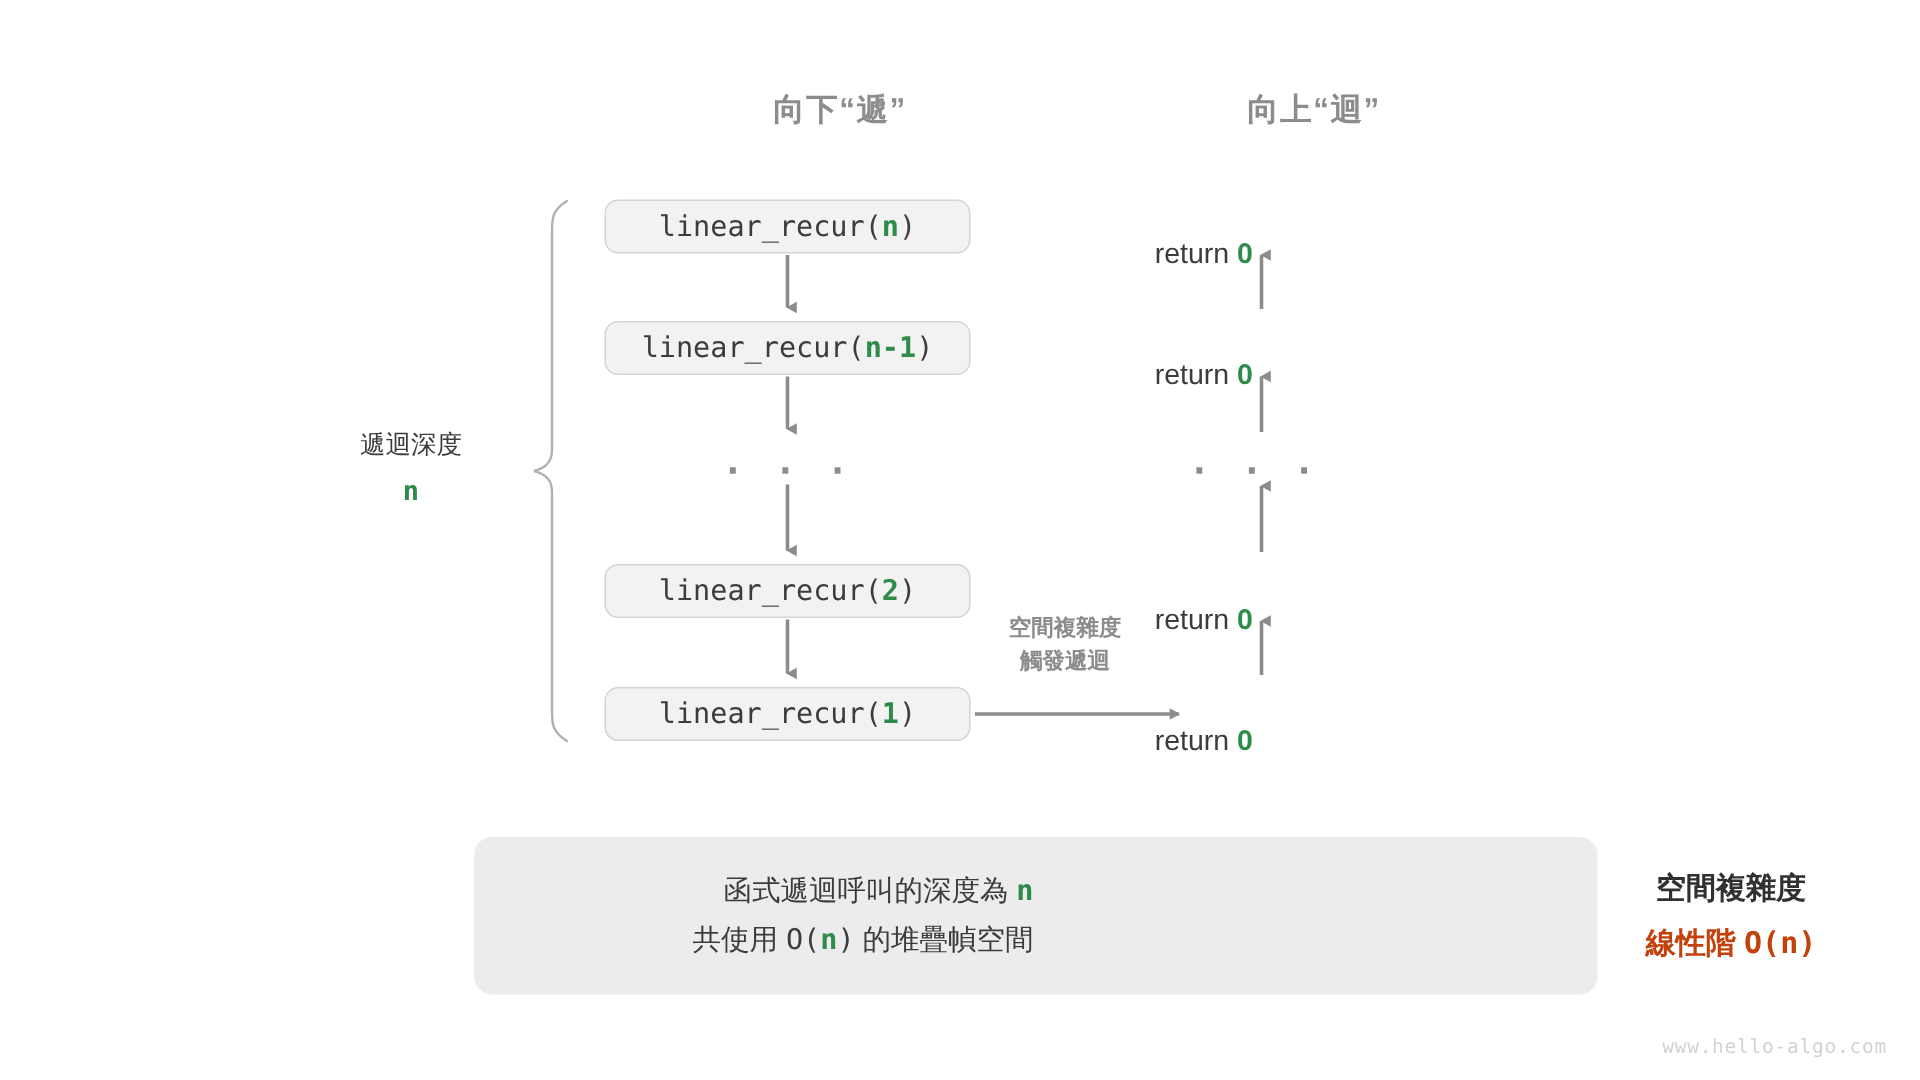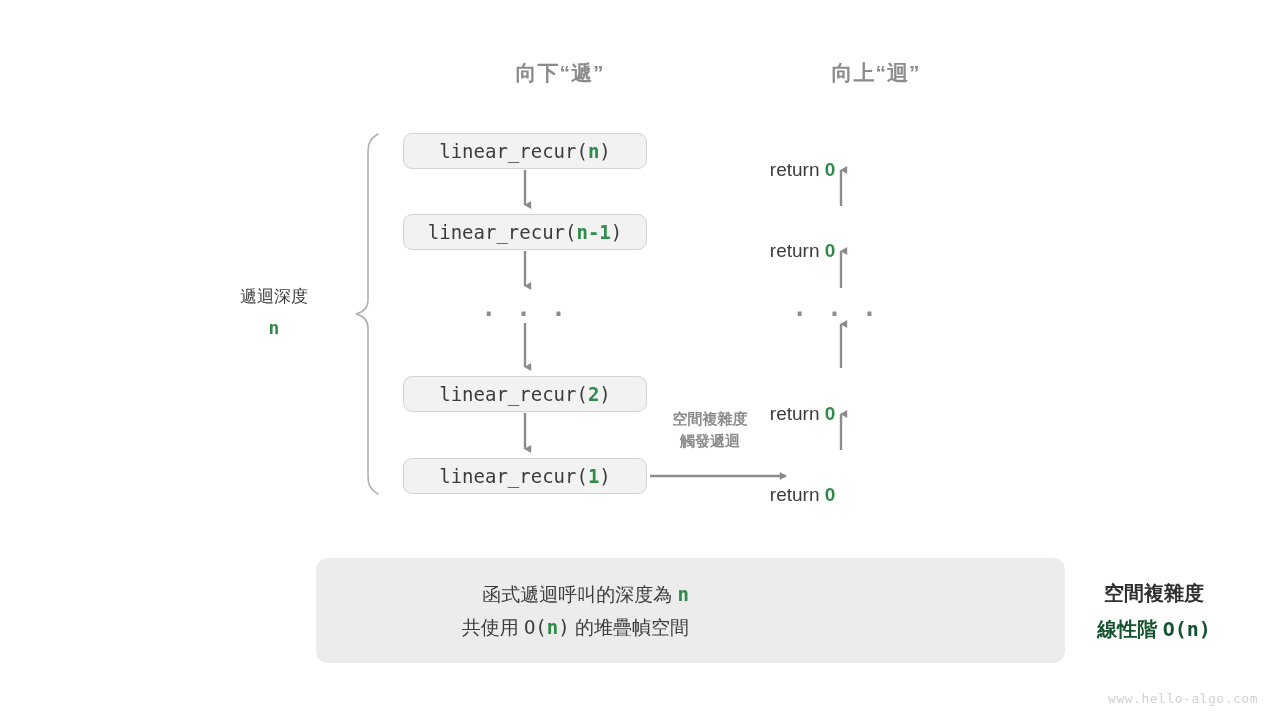--- a/index.html
+++ b/index.html
@@ -166,21 +166,21 @@
   }
   #summary-right .cx-title {
     font-size: 20px;
     font-weight: bold;
     color: #303030;
     line-height: 1.8;
   }
   #summary-right .cx-value {
     font-size: 20px;
     font-weight: bold;
-    color: #14532d;
+    color: #c2410c;
     line-height: 1.8;
     white-space: pre;
   }
   #summary-right .cx-value .mono {
     font-family: "DejaVu Sans Mono", "Liberation Mono", monospace;
   }
 
   
   #watermark {
     position: absolute;

